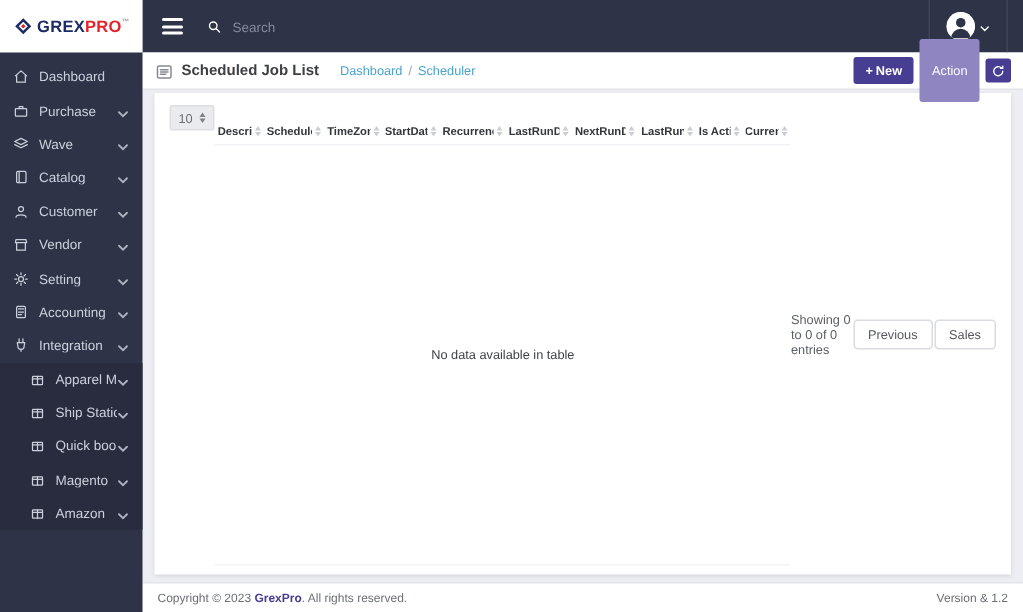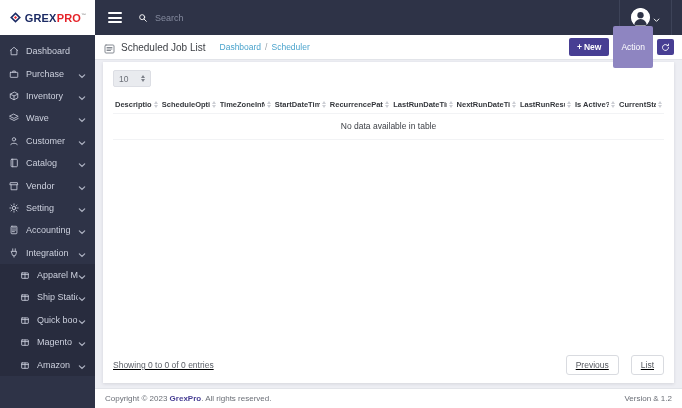--- a/index.html
+++ b/index.html
@@ -32,51 +32,51 @@
   .search-input::placeholder { color:#848a9e; }
   .user-section { height:35px; display:flex; align-items:center; justify-content:center; gap:3px; padding:0 11px; border-left:1px solid #3d4358; border-right:1px solid #3d4358; margin-right:10px; cursor:pointer; }
   .avatar { width:19px; height:19px; border-radius:50%; background:#fff; overflow:hidden; flex:none; }
   .avatar svg { width:19px; height:19px; display:block; }
   .user-chev svg { width:7px; height:5px; stroke:#fff; fill:none; stroke-width:1.6; stroke-linecap:round; }
 
   
   .page-header { position:absolute; left:95px; top:35px; width:587px; height:25px; background:#fff; border-bottom:1px solid #e2e4e9; display:flex; align-items:center; padding:0 8px; z-index:2; }
   .title-icon { width:13px; height:12px; margin-right:5px; }
   .title-icon svg { width:13px; height:12px; stroke:#858a92; fill:none; stroke-width:2; stroke-linecap:round; }
-  .page-title { font-size:10px; font-weight:normal; color:#3c3f44; margin-right:14px; white-space:nowrap; }
+  .page-title { font-size:10px; font-weight:bold; color:#3c3f44; margin-right:14px; white-space:nowrap; }
   .breadcrumb { font-size:8.5px; display:flex; gap:4px; align-items:center; flex:1; }
   .bc-link { color:#4aa3cc; cursor:pointer; text-decoration:none; }
   .bc-sep { color:#9aa0a8; }
   .toolbar { display:flex; align-items:center; gap:4px; }
   .btn { border:none; border-radius:2px; font-size:8.5px; font-family:"Liberation Sans", sans-serif; cursor:pointer; display:flex; align-items:center; }
   .btn-new { background:#473e93; color:#fff; padding:4px 8px; font-weight:bold; gap:2px; }
   .btn-action { background:#8e85c1; color:#fff; padding:16px 8px; }
   .btn-refresh { background:#473e93; width:17px; height:16px; justify-content:center; }
   .btn-refresh svg { width:9px; height:9px; stroke:#fff; fill:none; stroke-width:2.4; stroke-linecap:round; }
 
   
-  .card { position:absolute; left:103px; top:62px; width:571px; height:321px; background:#fff; box-shadow:0 1px 3px rgba(40,40,60,.12); display:flex; flex-direction:column; padding:8px 10px 6px; z-index:1; }
+  .card { position:absolute; left:103px; top:62px; width:571px; height:321px; background:#fff; box-shadow:0 1px 3px rgba(40,40,60,.12); display:flex; flex-direction:row; padding:8px 10px 6px; z-index:1; }
   .page-size { width:38px; height:17px; background:#e9ebef; border:1px solid #dcdee4; border-radius:2px; display:flex; align-items:center; justify-content:space-between; padding:0 5px; font-size:8.5px; color:#6b6f77; cursor:pointer; }
   .spin { display:flex; flex-direction:column; gap:1px; }
   .spin i { width:0; height:0; border-left:2.5px solid transparent; border-right:2.5px solid transparent; }
   .spin .up { border-bottom:3px solid #7c8089; }
   .spin .down { border-top:3px solid #7c8089; }
   table.grid { width:100%; border-collapse:collapse; table-layout:fixed; margin-top:10px; }
   table.grid th { padding:3px 2px 4px; border-bottom:1px solid #f2f3f5; }
   .th-in { display:flex; align-items:center; justify-content:space-between; }
   .th-label { font-size:7.5px; font-weight:bold; color:#33363b; white-space:nowrap; overflow:hidden; text-align:left; }
   .sort { display:inline-flex; flex-direction:column; gap:1px; margin-left:2px; flex:none; }
   .sort i { width:0; height:0; border-left:2.5px solid transparent; border-right:2.5px solid transparent; }
   .sort .up { border-bottom:3px solid #ccced4; }
   .sort .down { border-top:3px solid #ccced4; }
   td.empty-cell { text-align:center; font-size:8.5px; color:#3e4147; padding:7px 0 8px; border-bottom:1px solid #f2f3f5; }
   .card-spacer { flex:1; }
-  .card-bottom { display:flex; align-items:center; justify-content:space-between; padding-bottom:2px;text-decoration:underline; }
+  .card-bottom { display:flex; align-items:center; justify-content:space-between; padding-bottom:2px; }
   .table-info { font-size:8.5px; color:#5a5e66; }
-  .pager { display:flex; gap:12px; }
+  .pager { display:flex; gap:1px; }
   .pg-btn { background:#fff; border:1px solid #d9dbe0; border-radius:3px; padding:4px 9px; font-size:8.5px; color:#55585f; font-family:"Liberation Sans", sans-serif; cursor:pointer; }
 
   
   .footer { position:absolute; left:95px; top:388px; width:587px; height:20px; background:#fff; border-top:1px solid #e2e4e9; display:flex; align-items:center; justify-content:space-between; padding:0 10px; font-size:8px; color:#6a6e76; }
   .ft-brand { font-weight:bold; color:#473e93; }
 </style>
 </head>
 <body>
 
 <div class="sidebar">
@@ -108,68 +108,56 @@
             <rect x="3" y="8" width="18" height="12" rx="1"></rect>
             <path d="M9 8V5h6v3"></path>
           </svg>
         </span>
       <span class="nlabel">Purchase</span>
       <span class="chev"><svg viewBox="0 0 12 7">
             <path d="M2 1l4 4 4-4"></path>
           </svg></span>
     </div>
 
-    <div class="nav-item">
-      <span class="nicon">
-          <svg viewBox="0 0 24 24">
-            <path d="M12 3L3 7.5v9L12 21l9-4.5v-9z"></path>
-            <path d="M3 7.5L12 12l9-4.5M12 12v9"></path>
-          </svg>
-        </span>
-      <span class="nlabel">Inventory</span>
-      <span class="chev"><svg viewBox="0 0 12 7">
-            <path d="M2 1l4 4 4-4"></path>
-          </svg></span>
-    </div>
 
 
     <div class="nav-item">
       <span class="nicon">
           <svg viewBox="0 0 24 24">
             <path d="M12 3l10 5-10 5L2 8z"></path>
             <path d="M2 13l10 5 10-5"></path>
           </svg>
         </span>
       <span class="nlabel">Wave</span>
       <span class="chev"><svg viewBox="0 0 12 7">
             <path d="M2 1l4 4 4-4"></path>
           </svg></span>
     </div>
 
     <div class="nav-item">
       <span class="nicon">
           <svg viewBox="0 0 24 24">
+            <rect x="5" y="3" width="15" height="18" rx="2"></rect>
+            <path d="M9 3v18"></path>
+          </svg>
+        </span>
+      <span class="nlabel">Catalog</span>
+      <span class="chev"><svg viewBox="0 0 12 7">
+            <path d="M2 1l4 4 4-4"></path>
+          </svg></span>
+    </div>
+
+    <div class="nav-item">
+      <span class="nicon">
+          <svg viewBox="0 0 24 24">
             <circle cx="12" cy="8" r="4"></circle>
             <path d="M4 21c0-5 16-5 16 0"></path>
           </svg>
         </span>
       <span class="nlabel">Customer</span>
-      <span class="chev"><svg viewBox="0 0 12 7">
-            <path d="M2 1l4 4 4-4"></path>
-          </svg></span>
-    </div>
-
-    <div class="nav-item">
-      <span class="nicon">
-          <svg viewBox="0 0 24 24">
-            <rect x="5" y="3" width="15" height="18" rx="2"></rect>
-            <path d="M9 3v18"></path>
-          </svg>
-        </span>
-      <span class="nlabel">Catalog</span>
       <span class="chev"><svg viewBox="0 0 12 7">
             <path d="M2 1l4 4 4-4"></path>
           </svg></span>
     </div>
 
     <div class="nav-item">
       <span class="nicon">
           <svg viewBox="0 0 24 24">
             <path d="M4 4h16l1 5H3z"></path>
             <path d="M5 9v12h14V9"></path>
@@ -463,21 +451,21 @@
       </tr>
     </tbody>
   </table>
 
   <div class="card-spacer"></div>
 
   <div class="card-bottom">
     <span class="table-info">Showing 0 to 0 of 0 entries</span>
     <div class="pager">
       <button class="pg-btn">Previous</button>
-      <button class="pg-btn">List</button>
+      <button class="pg-btn">Sales</button>
     </div>
   </div>
 </div>
 
 <div class="footer">
   <span><span>Copyright © 2023 </span><span class="ft-brand">GrexPro</span><span>. All rights reserved.</span></span>
   <span>Version &amp; 1.2</span>
 </div>
 
 </body></html>

